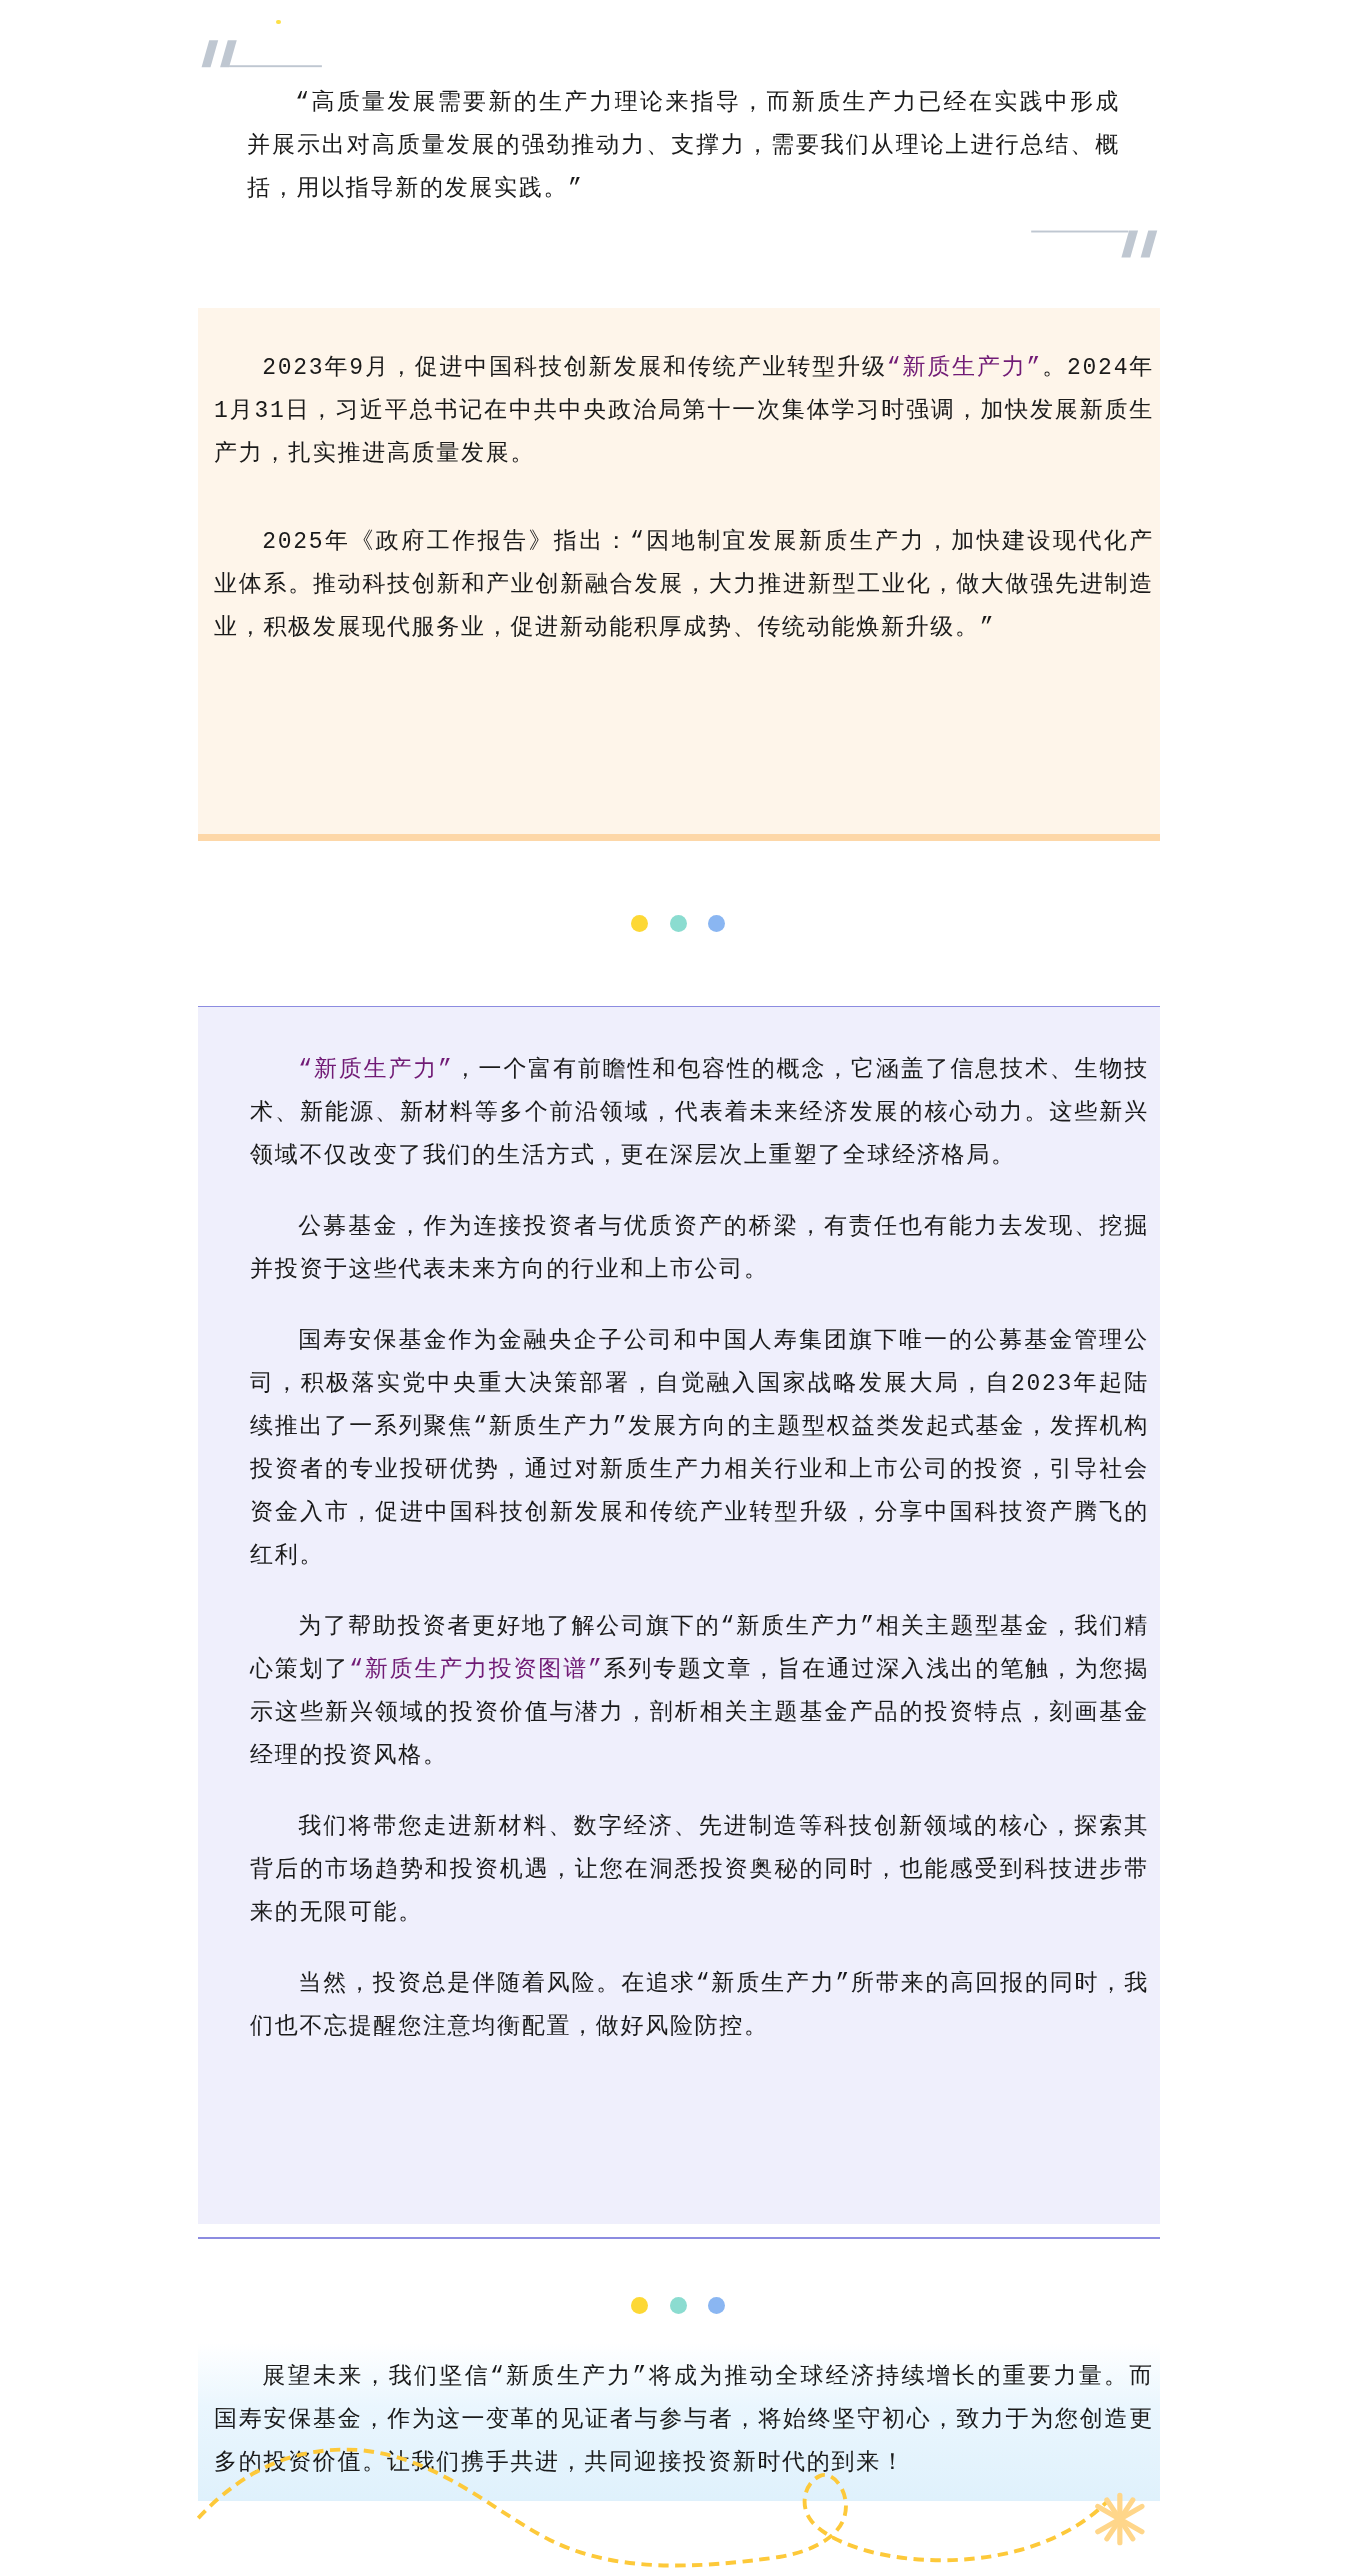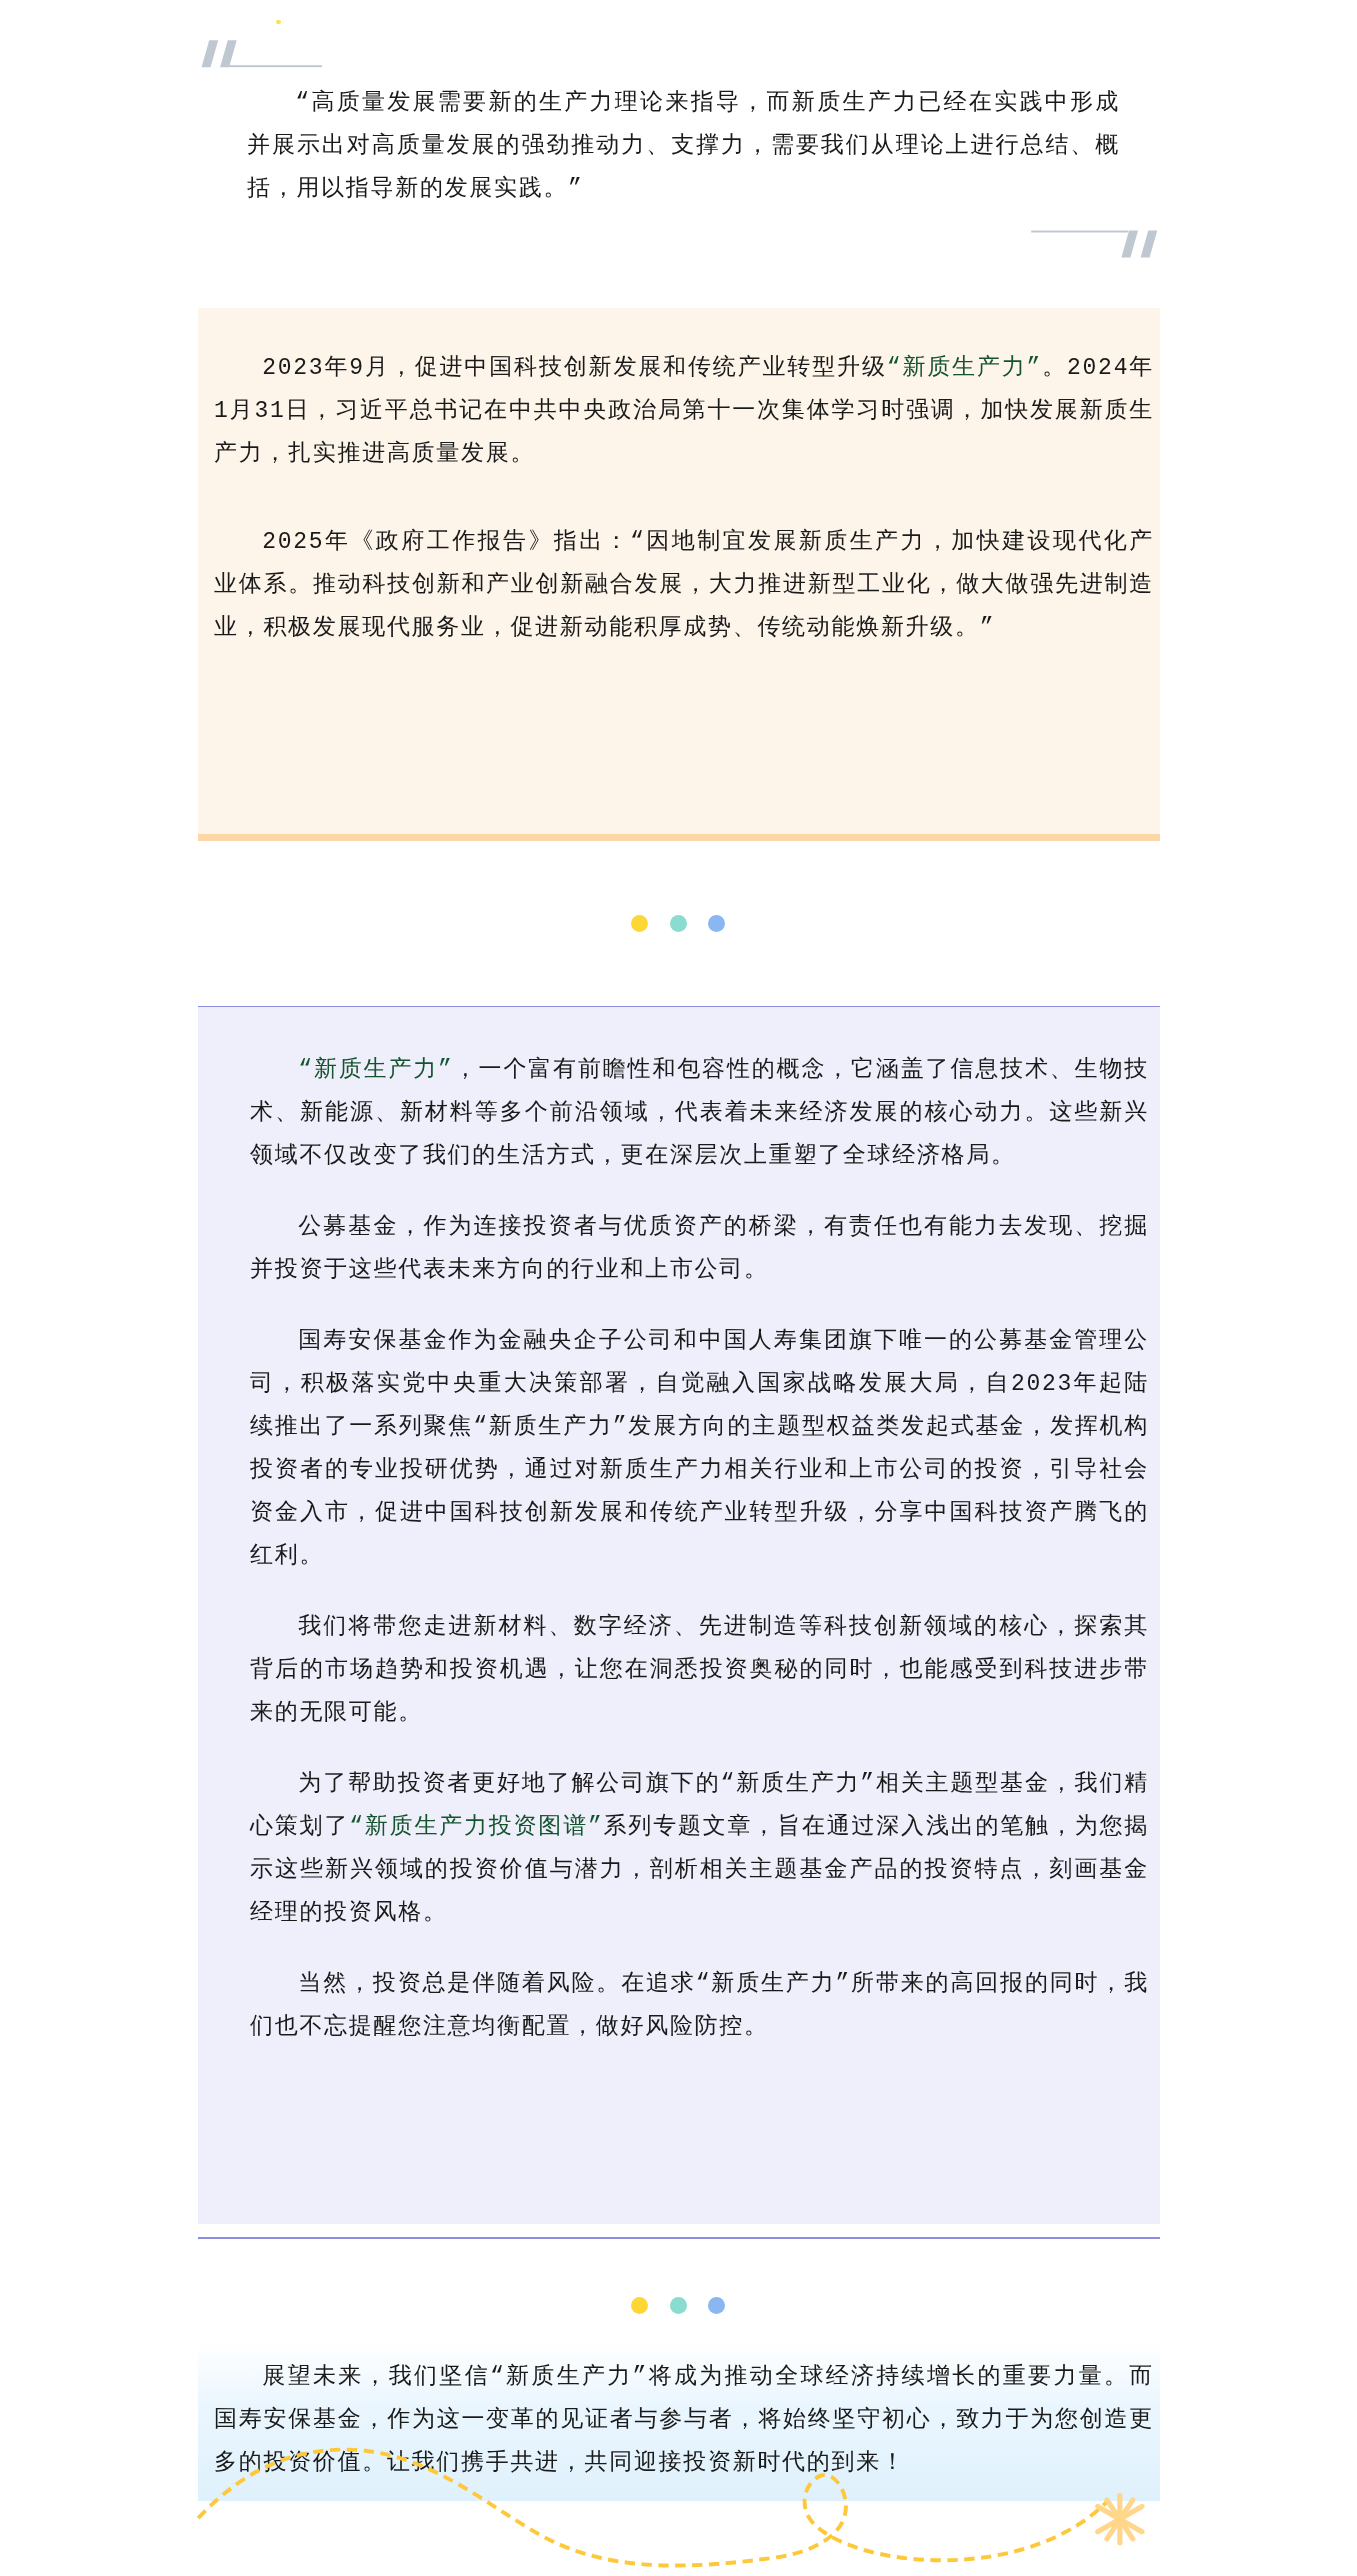--- a/index.html
+++ b/index.html
@@ -7,21 +7,21 @@
     width: 1357px; height: 2576px; position: relative; overflow: hidden;
     font-family: "DejaVu Sans", "Liberation Sans", sans-serif;
     color: #1a1a1a;
   }
   .abs { position: absolute; }
   .para {
     font-size: 23px; line-height: 43px; letter-spacing: 1.7px;
     text-align: justify; margin: 0; font-family: Liberation Mono, monospace;
   }
   .indent { text-indent: 2.1em; }
-  .hl { color: #14532d; }
+  .hl { color: #701a75; }
 
   
   #tiny-dot { left: 276px; top: 19.5px; width: 4.5px; height: 4.5px; border-radius: 50%; background: #fde047; }
   #quote-open { left: 198px; top: 39px; width: 130px; height: 32px; }
   #quote-close { left: 1029px; top: 228px; width: 133px; height: 32px; }
   #quote-text { left: 247px; top: 82px; width: 873px; }
 
   
   #box-orange {
     left: 198px; top: 308px; width: 962px; height: 526px;
@@ -81,22 +81,22 @@
   <span style="background:#fdd835"></span>
   <span style="background:#8bdcd0"></span>
   <span style="background:#8ab6f2"></span>
 </div>
 
 <section id="box-lavender" class="abs">
   <div class="content">
     <p class="para indent"><span class="hl">“新质生产力”</span><span>，一个富有前瞻性和包容性的概念，它涵盖了信息技术、生物技术、新能源、新材料等多个前沿领域，代表着未来经济发展的核心动力。这些新兴领域不仅改变了我们的生活方式，更在深层次上重塑了全球经济格局。</span></p>
     <p class="para indent">公募基金，作为连接投资者与优质资产的桥梁，有责任也有能力去发现、挖掘并投资于这些代表未来方向的行业和上市公司。</p>
     <p class="para indent">国寿安保基金作为金融央企子公司和中国人寿集团旗下唯一的公募基金管理公司，积极落实党中央重大决策部署，自觉融入国家战略发展大局，自2023年起陆续推出了一系列聚焦“新质生产力”发展方向的主题型权益类发起式基金，发挥机构投资者的专业投研优势，通过对新质生产力相关行业和上市公司的投资，引导社会资金入市，促进中国科技创新发展和传统产业转型升级，分享中国科技资产腾飞的红利。</p>
+    <p class="para indent"><span>为了帮助投资者更好地了解公司旗下的“新质生产力”相关主题型基金，我们精心策划了</span><span class="hl">“新质生产力投资图谱”</span><span>系列专题文章，旨在通过深入浅出的笔触，为您揭示这些新兴领域的投资价值与潜力，剖析相关主题基金产品的投资特点，刻画基金经理的投资风格。</span></p>
     <p class="para indent">我们将带您走进新材料、数字经济、先进制造等科技创新领域的核心，探索其背后的市场趋势和投资机遇，让您在洞悉投资奥秘的同时，也能感受到科技进步带来的无限可能。</p>
-    <p class="para indent"><span>为了帮助投资者更好地了解公司旗下的“新质生产力”相关主题型基金，我们精心策划了</span><span class="hl">“新质生产力投资图谱”</span><span>系列专题文章，旨在通过深入浅出的笔触，为您揭示这些新兴领域的投资价值与潜力，剖析相关主题基金产品的投资特点，刻画基金经理的投资风格。</span></p>
     <p class="para indent">当然，投资总是伴随着风险。在追求“新质生产力”所带来的高回报的同时，我们也不忘提醒您注意均衡配置，做好风险防控。</p>
   </div>
 </section>
 <div id="lav-bottom-line" class="abs"></div>
 
 <div class="dots" style="top:2297px;">
   <span style="background:#fdd835"></span>
   <span style="background:#8bdcd0"></span>
   <span style="background:#8ab6f2"></span>
 </div>

